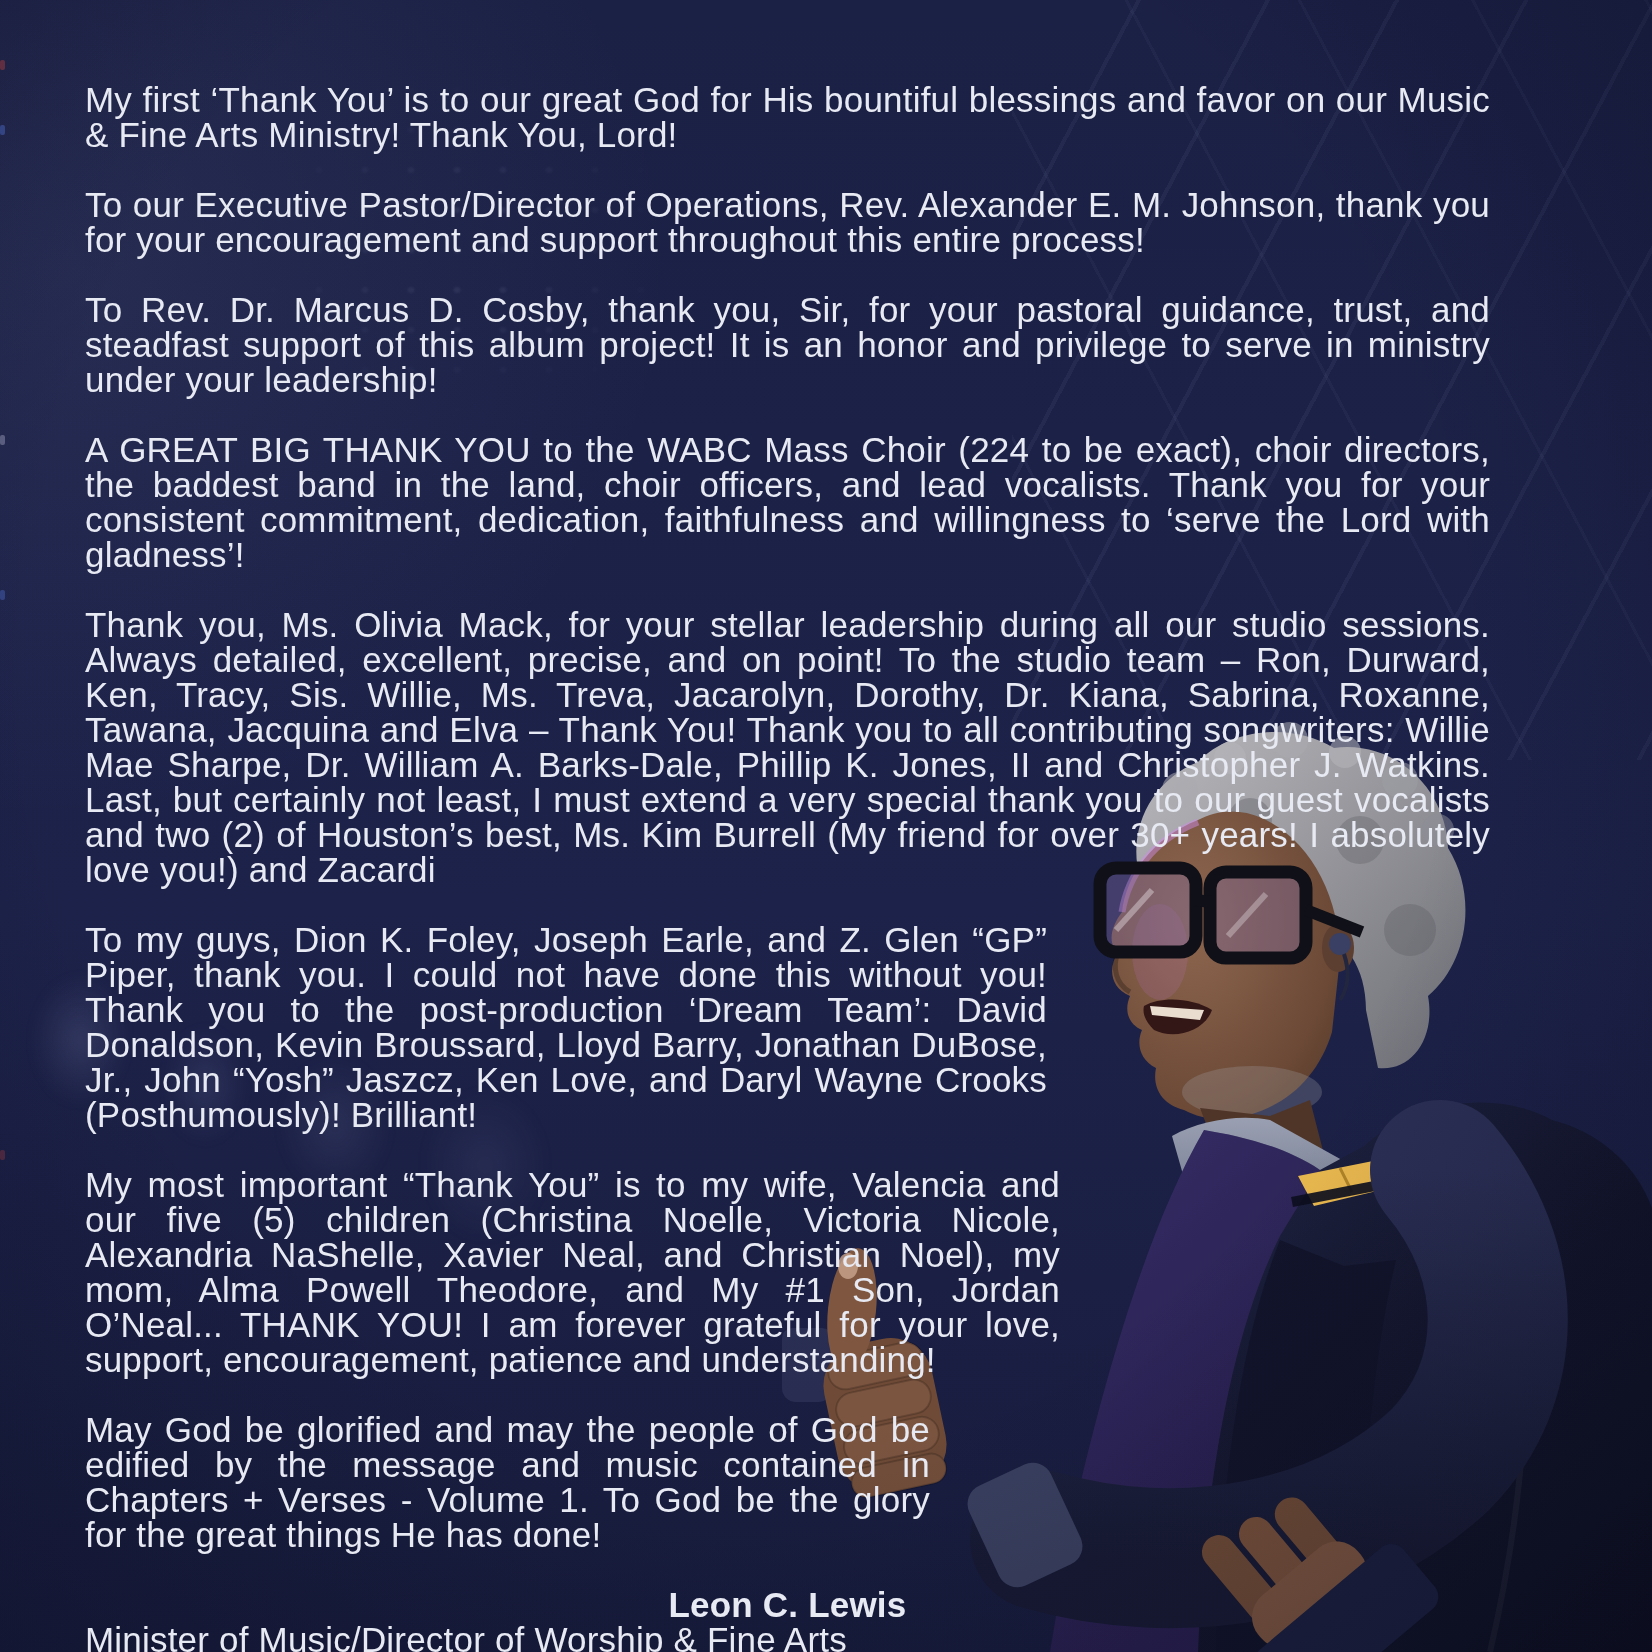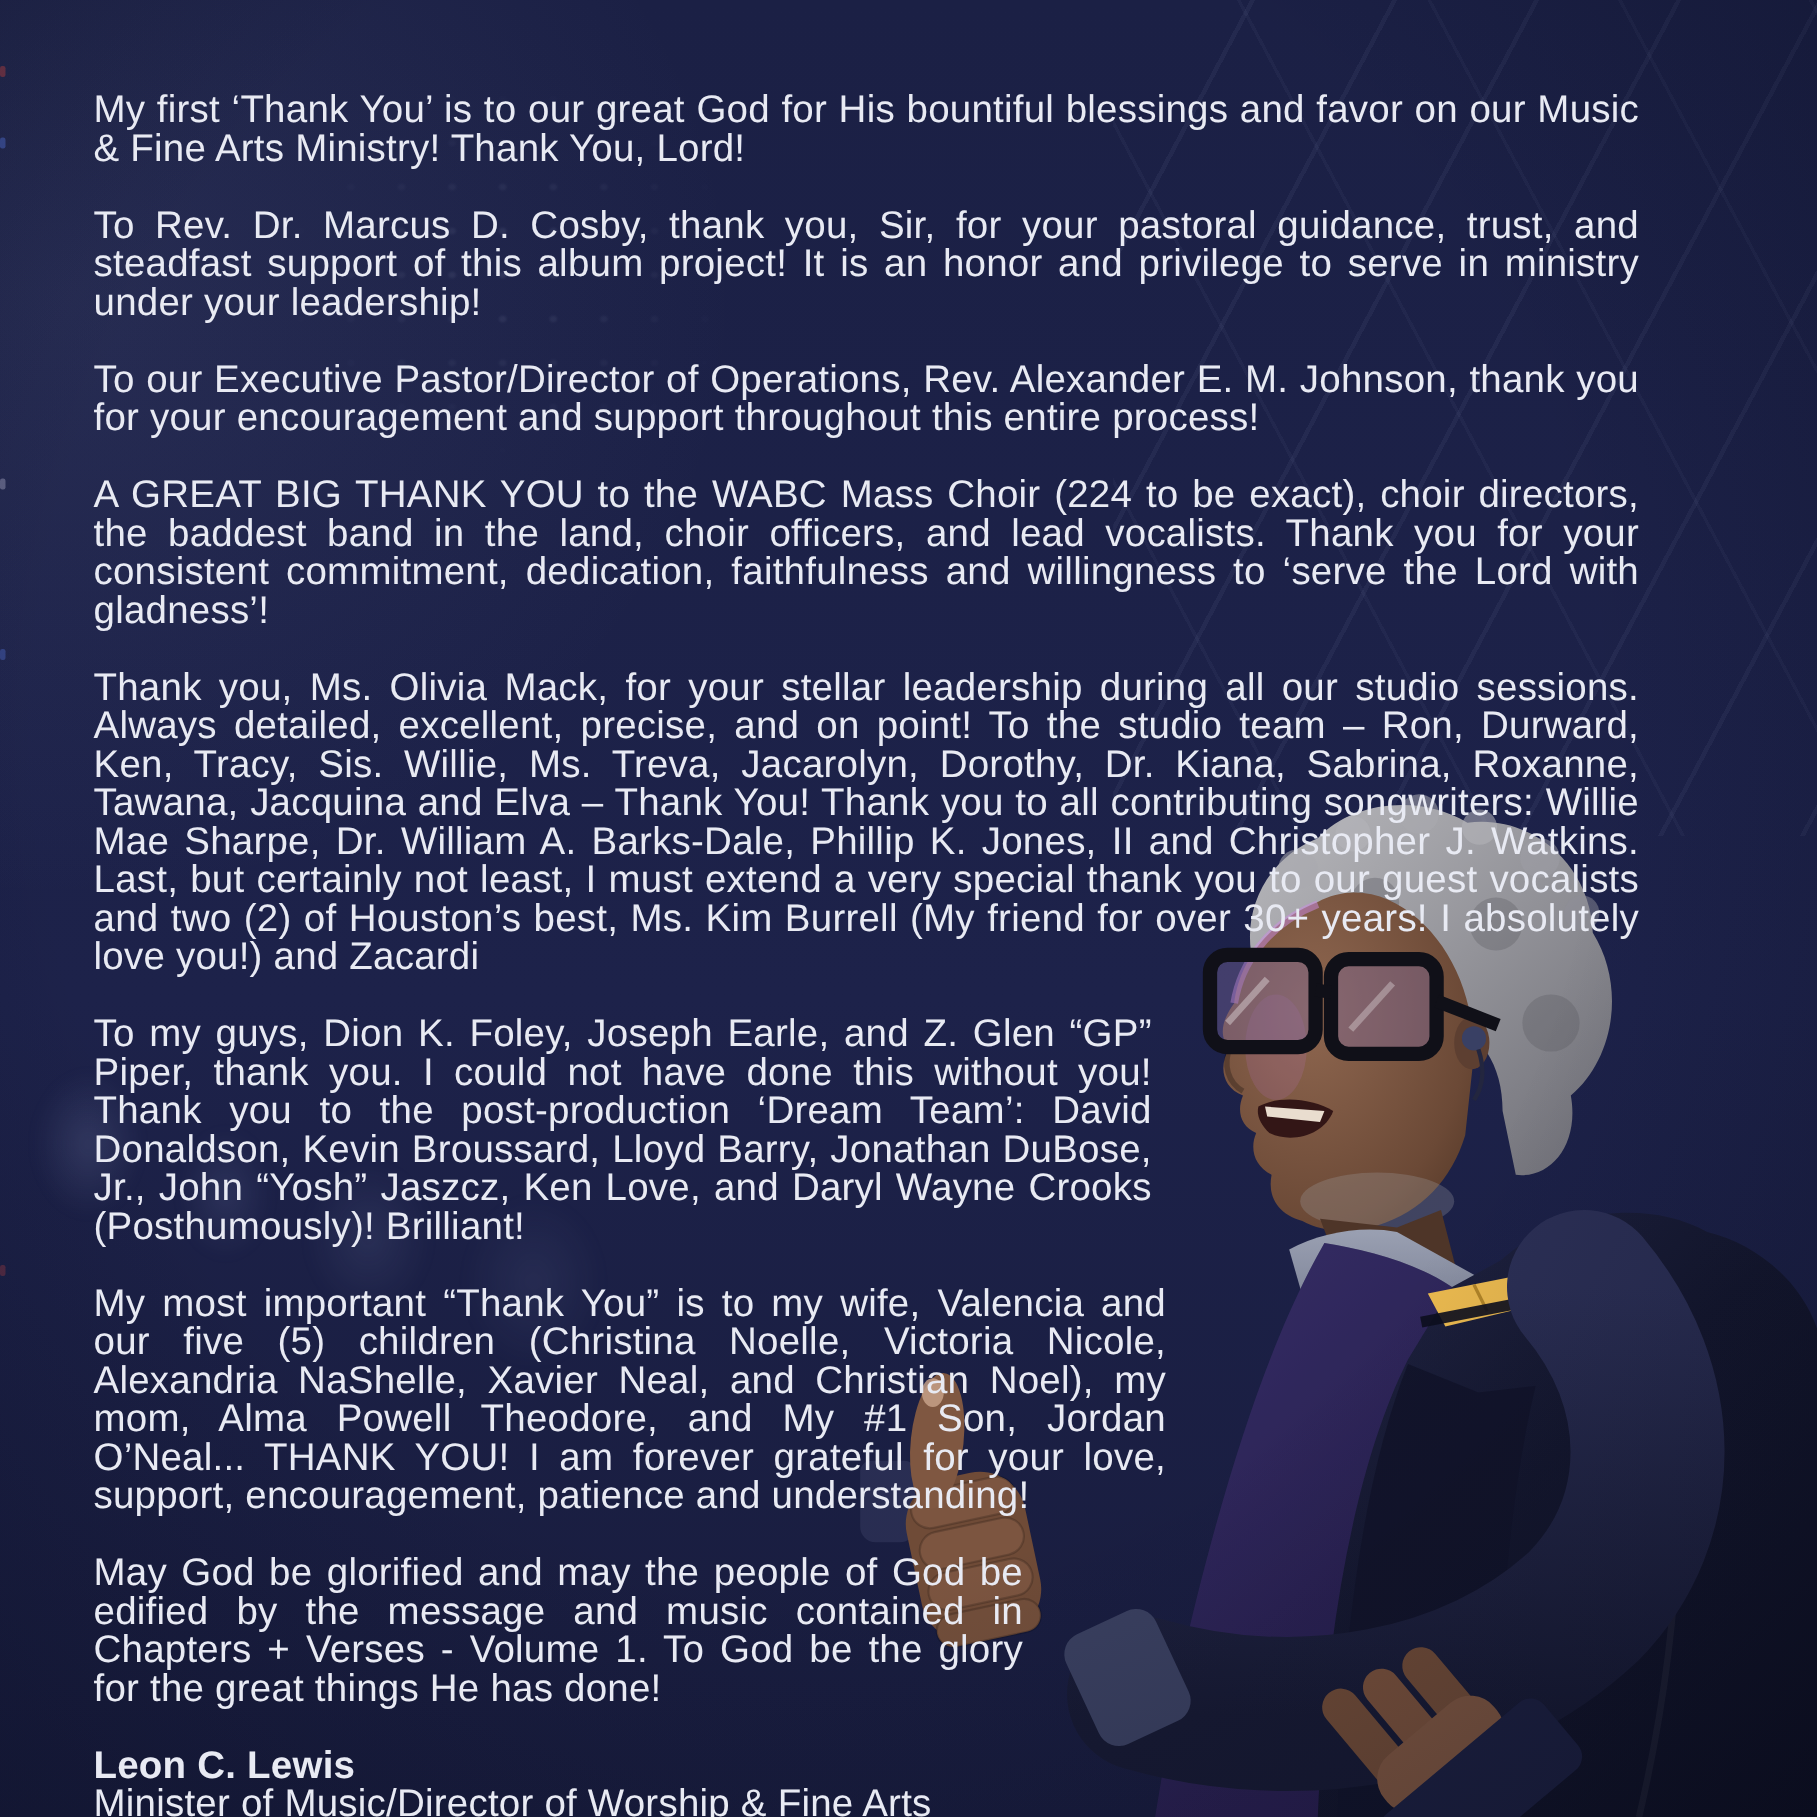--- a/index.html
+++ b/index.html
@@ -37,21 +37,21 @@
   .photo{position:absolute;left:800px;top:700px;width:852px;height:952px;}
   
   .letter{position:absolute;left:85px;top:82px;width:1405px;
     color:#e8eaf3;font-size:35px;line-height:35px;letter-spacing:.2px;}
   .para{margin:0 0 35px;text-align:justify;}
   .p-narrow{max-width:962px;margin-top:16px;}
   .p-narrow-b{max-width:975px;margin-top:10px;}
   .p-narrow-c{max-width:845px;}
   .closing{text-align:left;}
   .signature{margin-top:0;}
-  .sig-name{font-weight:bold;}
+  .sig-name{font-weight:bold;text-align:center;}
 </style>
 </head>
 <body>
 
 <div class="page">
 
   <div class="bg-glow"></div>
   <div class="bg-dots"></div>
   <div class="bg-truss"></div>
   <div class="bg-figures"></div>
@@ -161,22 +161,22 @@
       <rect x="80" y="18" width="34" height="104" rx="17" fill="#6f4b37"></rect>
       <rect x="-6" y="78" width="130" height="60" rx="28" fill="#7c5540"></rect>
       <rect x="-30" y="118" width="190" height="80" rx="16" fill="#1c2040"></rect>
     </g>
   </svg>
 
   <div class="vignette"></div>
 
   <main class="letter">
     <p class="para">My first ‘Thank You’ is to our great God for His bountiful blessings and favor on our Music &amp; Fine Arts Ministry! Thank You, Lord!</p>
+    <p class="para">To our Executive Pastor/Director of Operations, Rev. Alexander E. M. Johnson, thank you for your encouragement and support throughout this entire process!</p>
     <p class="para">To Rev. Dr. Marcus D. Cosby, thank you, Sir, for your pastoral guidance, trust, and steadfast support of this album project! It is an honor and privilege to serve in ministry under your leadership!</p>
-    <p class="para">To our Executive Pastor/Director of Operations, Rev. Alexander E. M. Johnson, thank you for your encouragement and support throughout this entire process!</p>
     <p class="para">A GREAT BIG THANK YOU to the WABC Mass Choir (224 to be exact), choir directors, the baddest band in the land, choir officers, and lead vocalists. Thank you for your consistent commitment, dedication, faithfulness and willingness to ‘serve the Lord with gladness’!</p>
     <p class="para">Thank you, Ms. Olivia Mack, for your stellar leadership during all our studio sessions. Always detailed, excellent, precise, and on point! To the studio team – Ron, Durward, Ken, Tracy, Sis. Willie, Ms. Treva, Jacarolyn, Dorothy, Dr. Kiana, Sabrina, Roxanne, Tawana, Jacquina and Elva – Thank You! Thank you to all contributing songwriters: Willie Mae Sharpe, Dr. William A. Barks-Dale, Phillip K. Jones, II and Christopher J. Watkins. Last, but certainly not least, I must extend a very special thank you to our guest vocalists and two (2) of Houston’s best, Ms. Kim Burrell (My friend for over 30+ years! I absolutely love you!) and Zacardi</p>
     <p class="para p-narrow">To my guys, Dion K. Foley, Joseph Earle, and Z. Glen “GP” Piper, thank you. I could not have done this without you! Thank you to the post-production ‘Dream Team’: David Donaldson, Kevin Broussard, Lloyd Barry, Jonathan DuBose, Jr., John “Yosh” Jaszcz, Ken Love, and Daryl Wayne Crooks (Posthumously)! Brilliant!</p>
     <p class="para p-narrow-b">My most important “Thank You” is to my wife, Valencia and our five (5) children (Christina Noelle, Victoria Nicole, Alexandria NaShelle, Xavier Neal, and Christian Noel), my mom, Alma Powell Theodore, and My #1 Son, Jordan O’Neal... THANK YOU! I am forever grateful for your love, support, encouragement, patience and understanding!</p>
     <p class="para p-narrow-c">May God be glorified and may the people of God be edified by the message and music contained in Chapters + Verses - Volume 1. To God be the glory for the great things He has done!</p>
     <div class="signature">
       <div class="sig-name">Leon C. Lewis</div>
       <div class="sig-title">Minister of Music/Director of Worship &amp; Fine Arts</div>
       <div class="sig-org">Wheeler Avenue Baptist Church</div>
     </div>

